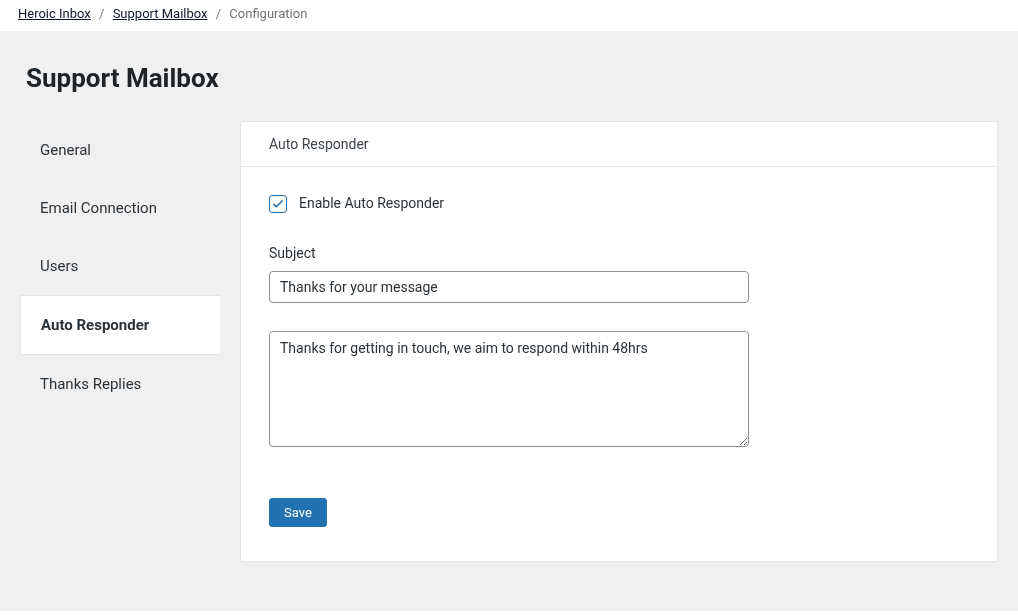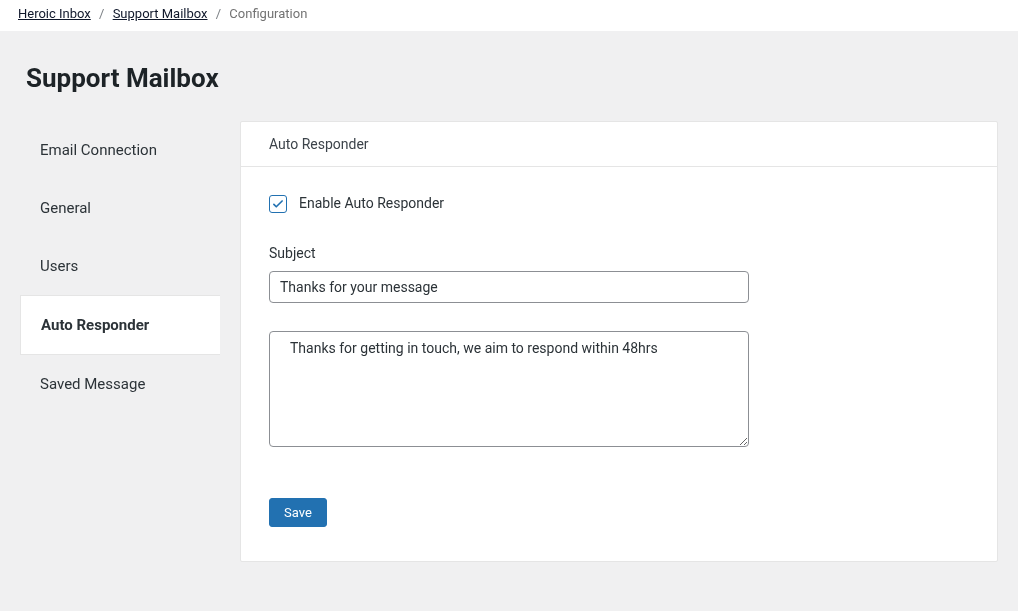--- a/index.html
+++ b/index.html
@@ -118,21 +118,21 @@
       border: 1px solid #8c8f94;
       border-radius: 4px;
       color: #2c3338;
       font-family: inherit;
       line-height: 1.6;
     }
     .textarea-input {
       width: 480px;
       max-width: 100%;
       height: 116px;
-      padding: 6px 20px;
+      padding: 6px 10px;
       font-size: 14px;
       border: 1px solid #8c8f94;
       border-radius: 4px;
       color: #2c3338;
       font-family: inherit;
       resize: both;
       line-height: 1.5;
     }
     .save-button {
       background: #2271b1;
@@ -156,33 +156,33 @@
   <span class="breadcrumb-sep">/</span>
   <span class="breadcrumb-current">Configuration</span>
 </div>
 
 <div class="content-wrap">
   <h1 class="page-title">Support Mailbox</h1>
 
   <div class="layout">
     <div class="sidebar">
       <div class="sidebar-item">
+        <span>General</span>
+      </div>
+      <div class="sidebar-item">
         <span>Email Connection</span>
-      </div>
-      <div class="sidebar-item">
-        <span>General</span>
       </div>
       <div class="sidebar-item">
         <span>Users</span>
       </div>
       <div class="sidebar-item active">
         <span>Auto Responder</span>
       </div>
       <div class="sidebar-item">
-        <span>Saved Message</span>
+        <span>Thanks Replies</span>
       </div>
     </div>
 
     <div class="panel">
       <div class="panel-header">Auto Responder</div>
       <div class="panel-body">
 
         <div class="checkbox-row">
           <div class="checkbox">
             <svg viewBox="0 0 16 16">

